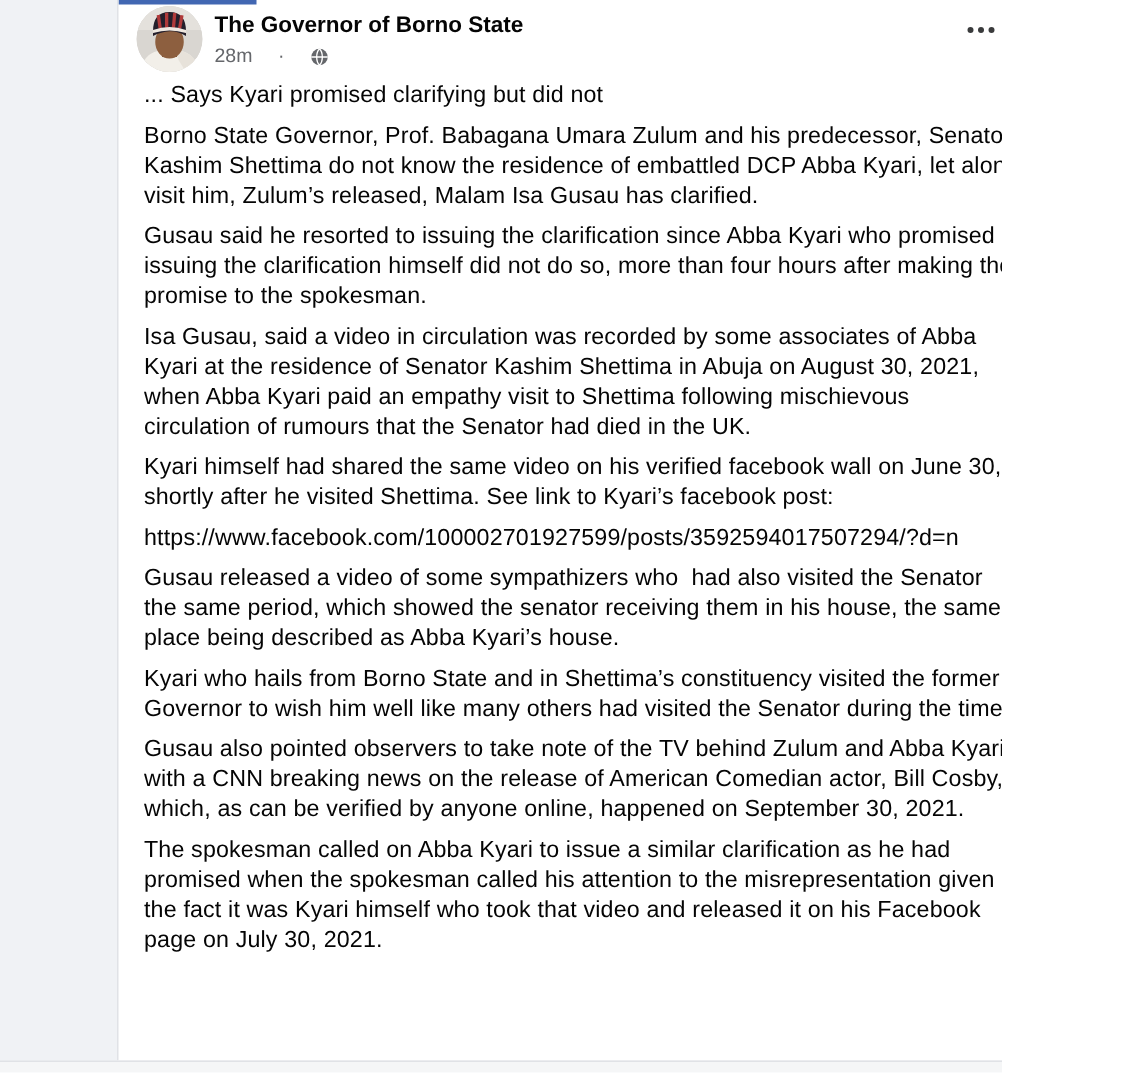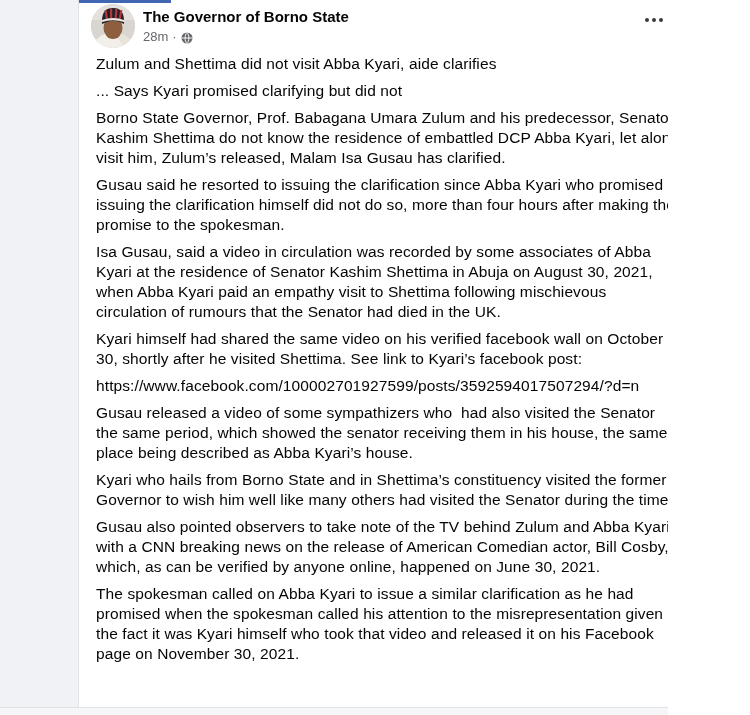--- a/index.html
+++ b/index.html
@@ -61,21 +61,21 @@
     font-size: 15px;
     line-height: 20px;
     font-weight: 700;
     color: #050505;
     cursor: pointer;
   }
 
   .meta-row {
     display: flex;
     align-items: center;
-    gap: 4px;
+    gap: 17px;
     font-size: 13px;
     line-height: 17px;
     color: #65676b;
     margin-top: 1px;
   }
 
   .timestamp { cursor: pointer; }
 
   .globe { display: inline-block; width: 12px; height: 12px; margin-top: 1px; }
 
@@ -168,28 +168,27 @@
       </div>
 
       <div class="more-button">
         <span class="dot"></span>
         <span class="dot"></span>
         <span class="dot"></span>
       </div>
     </div>
 
     <div class="post-body">
-      <p>Zulum and Shettima did not visit Abba Kyari, aide clarifies</p>
       <p>... Says Kyari promised clarifying but did not</p>
       <p>Borno State Governor, Prof. Babagana Umara Zulum and his predecessor, Senator Kashim Shettima do not know the residence of embattled DCP Abba Kyari, let alone visit him, Zulum’s released, Malam Isa Gusau has clarified.</p>
       <p>Gusau said he resorted to issuing the clarification since Abba Kyari who promised issuing the clarification himself did not do so, more than four hours after making the promise to the spokesman.</p>
       <p>Isa Gusau, said a video in circulation was recorded by some associates of Abba Kyari at the residence of Senator Kashim Shettima in Abuja on August 30, 2021, when Abba Kyari paid an empathy visit to Shettima following mischievous circulation of rumours that the Senator had died in the UK.</p>
-      <p>Kyari himself had shared the same video on his verified facebook wall on October 30, shortly after he visited Shettima. See link to Kyari’s facebook post:</p>
+      <p>Kyari himself had shared the same video on his verified facebook wall on June 30, shortly after he visited Shettima. See link to Kyari’s facebook post:</p>
       <p class="link-para">https://www.facebook.com/100002701927599/posts/3592594017507294/?d=n</p>
       <p>Gusau released a video of some sympathizers who  had also visited the Senator the same period, which showed the senator receiving them in his house, the same place being described as Abba Kyari’s house.</p>
       <p>Kyari who hails from Borno State and in Shettima’s constituency visited the former Governor to wish him well like many others had visited the Senator during the time.</p>
-      <p>Gusau also pointed observers to take note of the TV behind Zulum and Abba Kyari with a CNN breaking news on the release of American Comedian actor, Bill Cosby, which, as can be verified by anyone online, happened on June 30, 2021.</p>
-      <p>The spokesman called on Abba Kyari to issue a similar clarification as he had promised when the spokesman called his attention to the misrepresentation given the fact it was Kyari himself who took that video and released it on his Facebook page on November 30, 2021.</p>
+      <p>Gusau also pointed observers to take note of the TV behind Zulum and Abba Kyari with a CNN breaking news on the release of American Comedian actor, Bill Cosby, which, as can be verified by anyone online, happened on September 30, 2021.</p>
+      <p>The spokesman called on Abba Kyari to issue a similar clarification as he had promised when the spokesman called his attention to the misrepresentation given the fact it was Kyari himself who took that video and released it on his Facebook page on July 30, 2021.</p>
     </div>
   </div>
 
   <div class="bottom-strip"></div>
 </div>
 
 </body></html>

